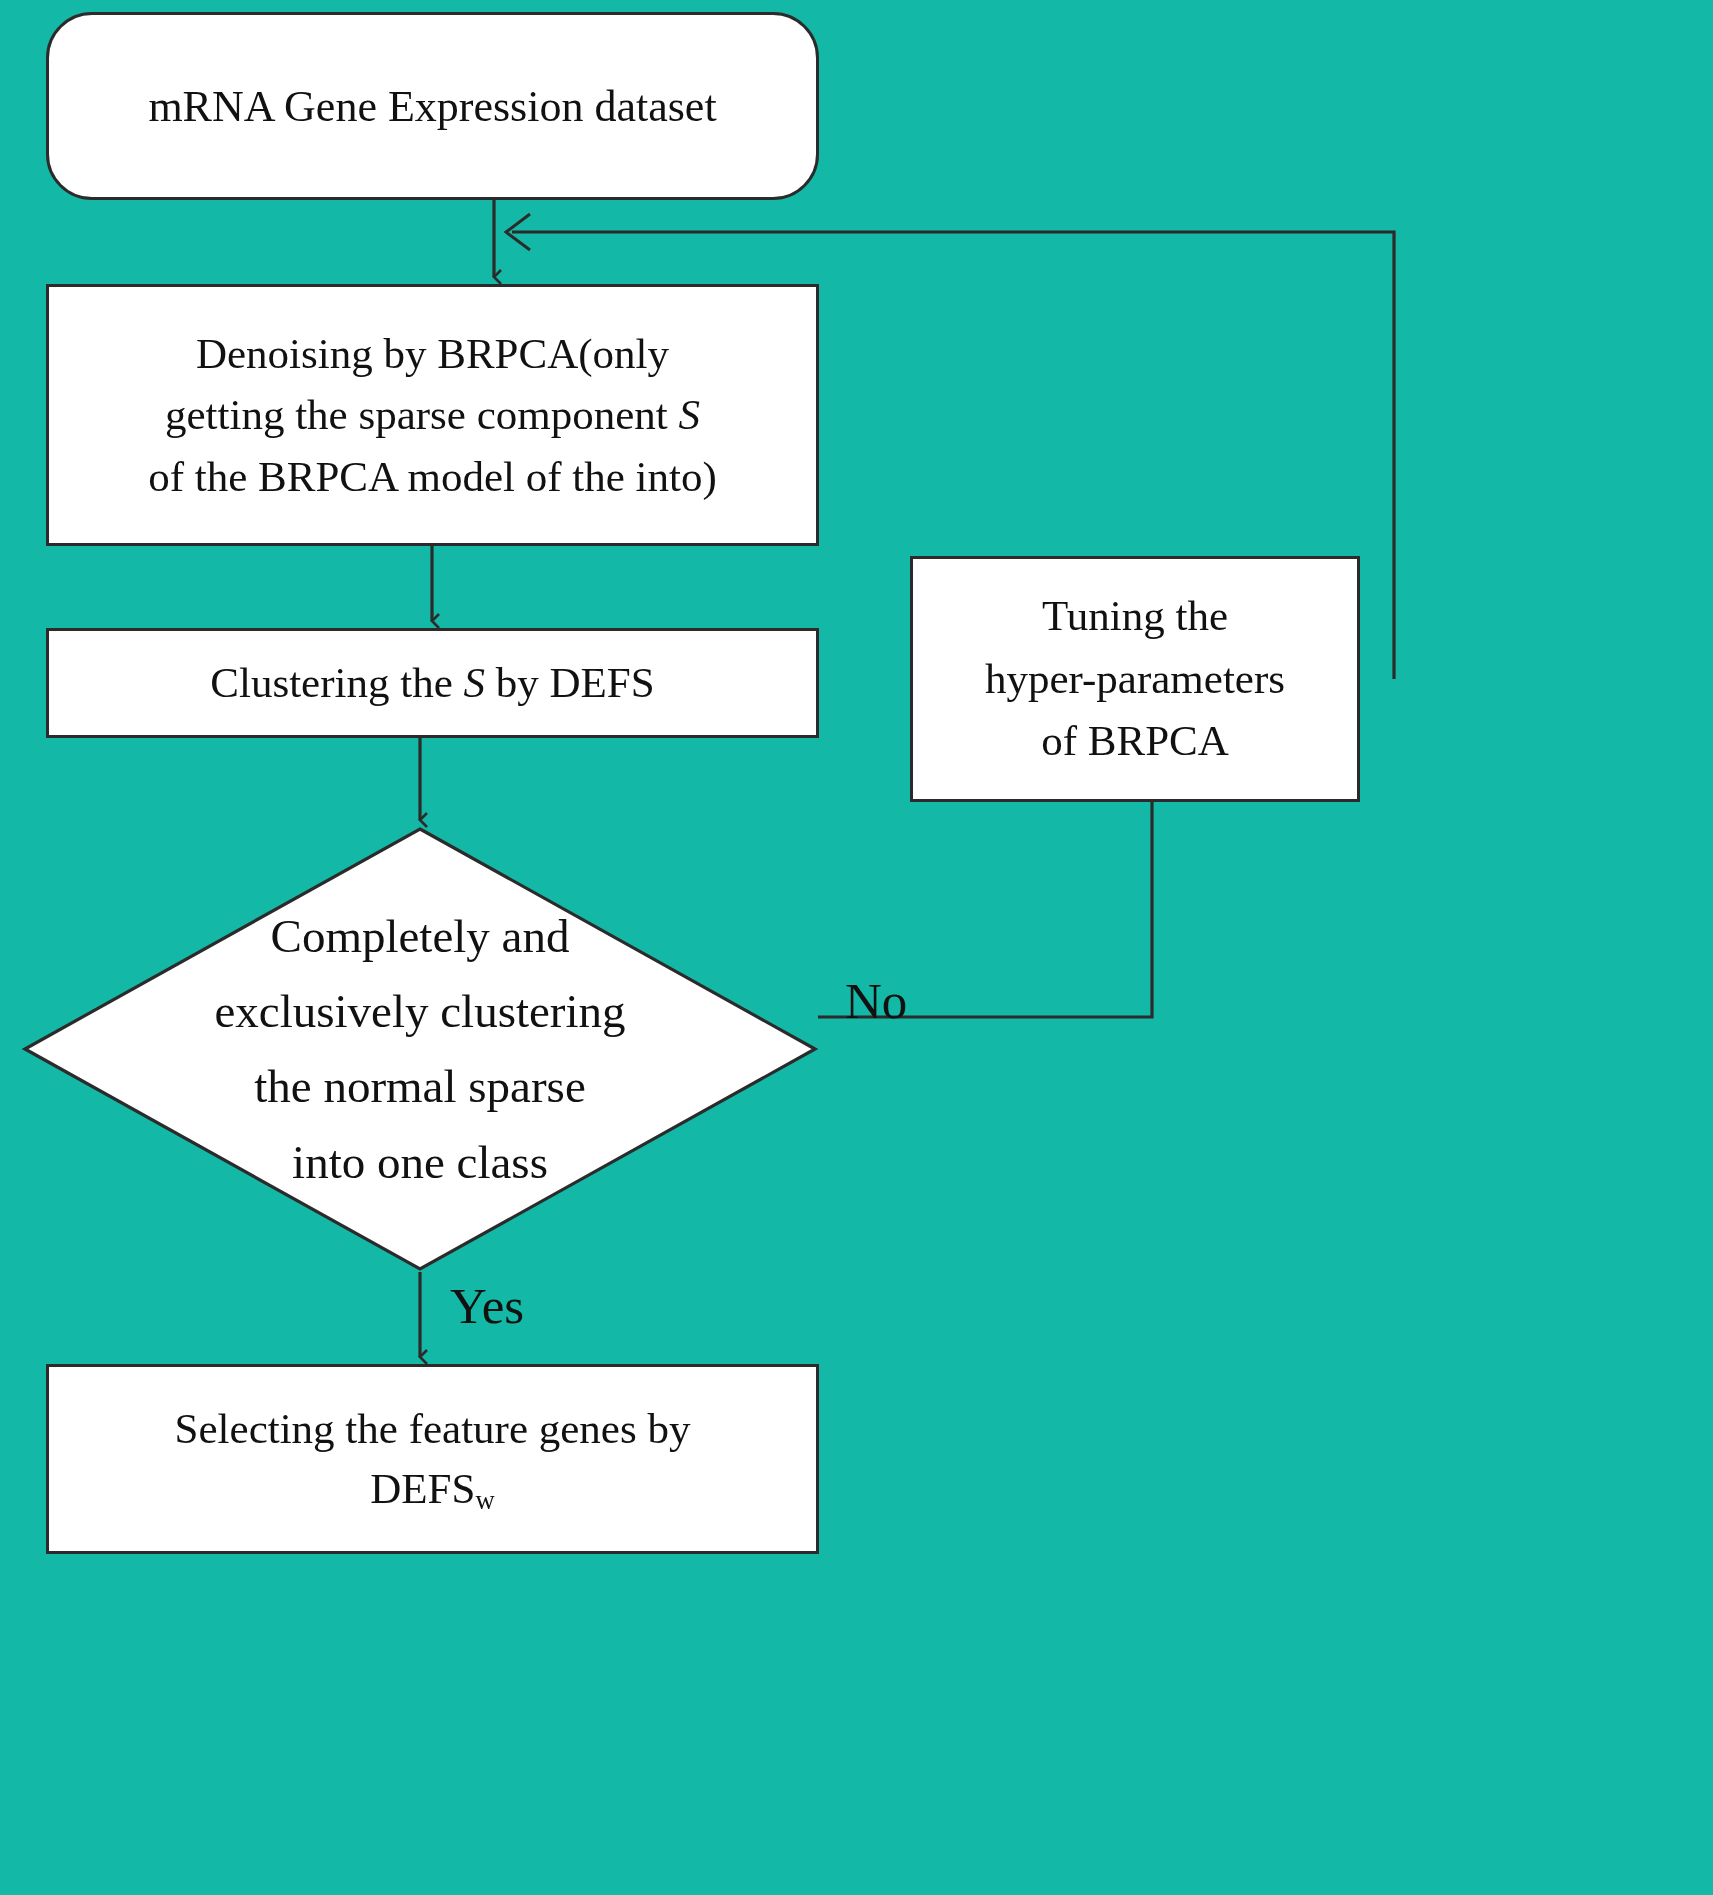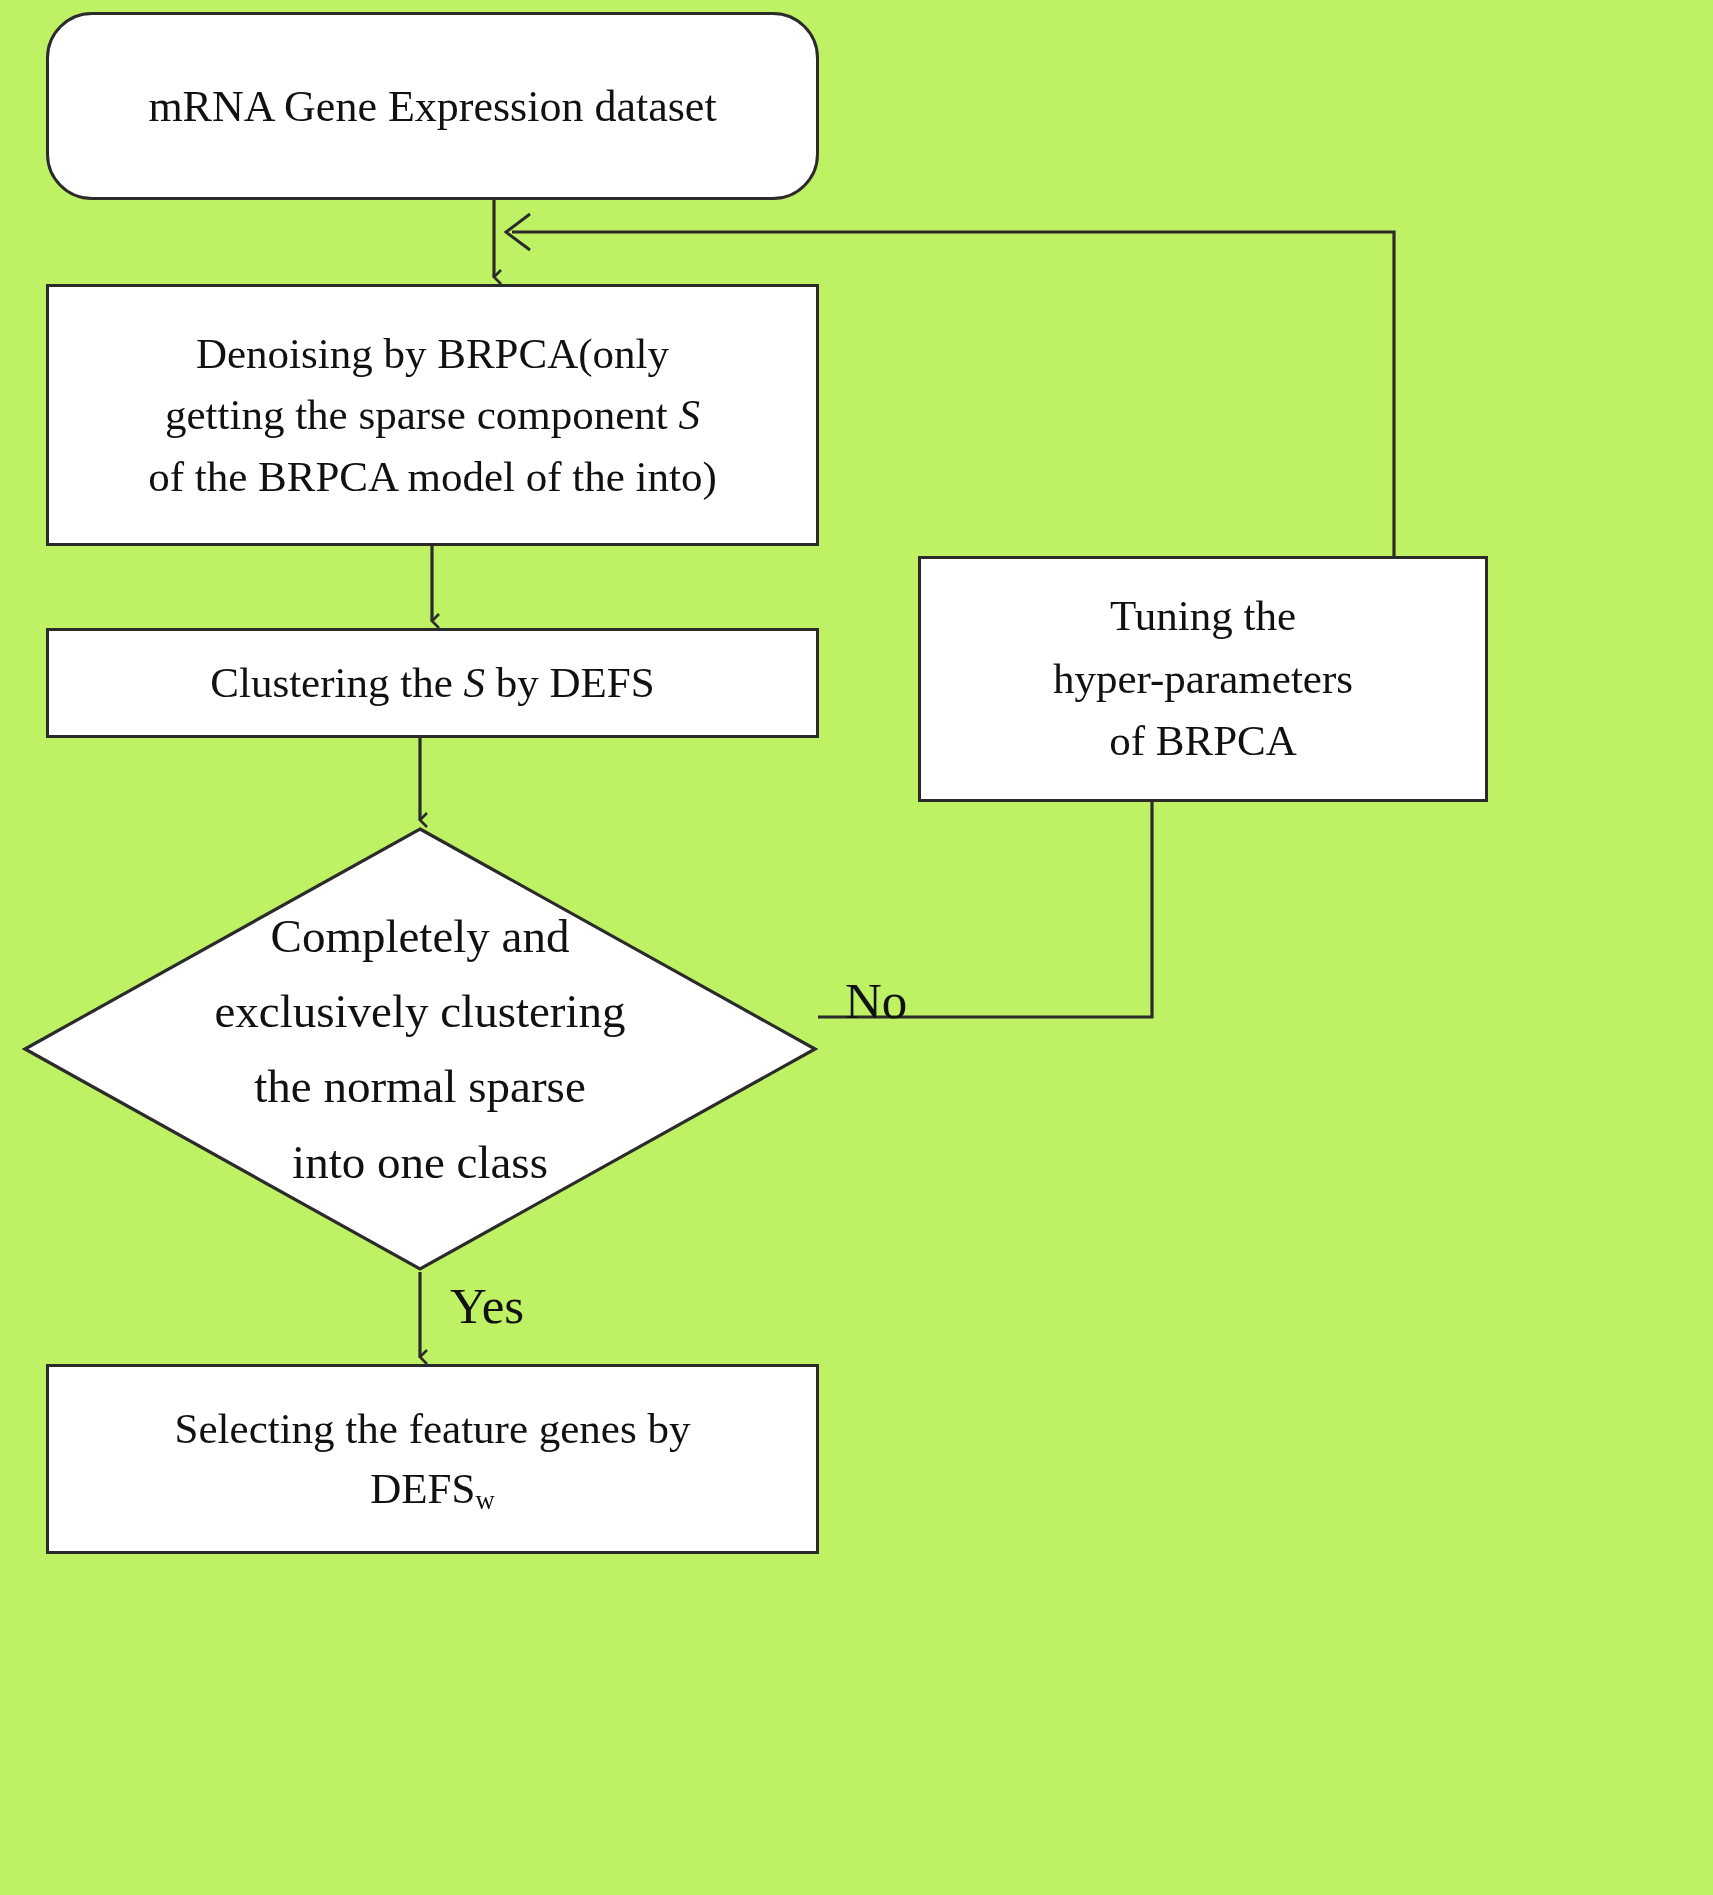--- a/index.html
+++ b/index.html
@@ -4,21 +4,21 @@
 <style>
   html, body {
     margin: 0;
     padding: 0;
     background: #ffffff;
   }
   #canvas {
     position: relative;
     width: 1713px;
     height: 1895px;
-    background: #bef264;
+    background: #14b8a6;
     font-family: "Liberation Serif", "DejaVu Serif", serif;
     color: #1a1a1a;
     overflow: hidden;
   }
   .node {
     position: absolute;
     box-sizing: border-box;
     display: flex;
     align-items: center;
     justify-content: center;
@@ -51,24 +51,23 @@
     left: 46px;  top: 284px; width: 773px; height: 262px;
     font-size: 43px;
     line-height: 1.42;
   }
   #node-cluster {
     left: 46px;  top: 628px; width: 773px; height: 110px;
     font-size: 43px;
     line-height: 1.25;
   }
   #node-tuning {
-    left: 910px; top: 556px; width: 570px; height: 246px;
+    left: 910px; top: 556px; width: 450px; height: 246px;
     font-size: 43px;
     line-height: 1.45;
-    margin-left: 8px;
   }
   #node-output {
     left: 46px;  top: 1364px; width: 773px; height: 190px;
     font-size: 43px;
     line-height: 1.4;
   }
 
   
   #node-decision {
     position: absolute;

